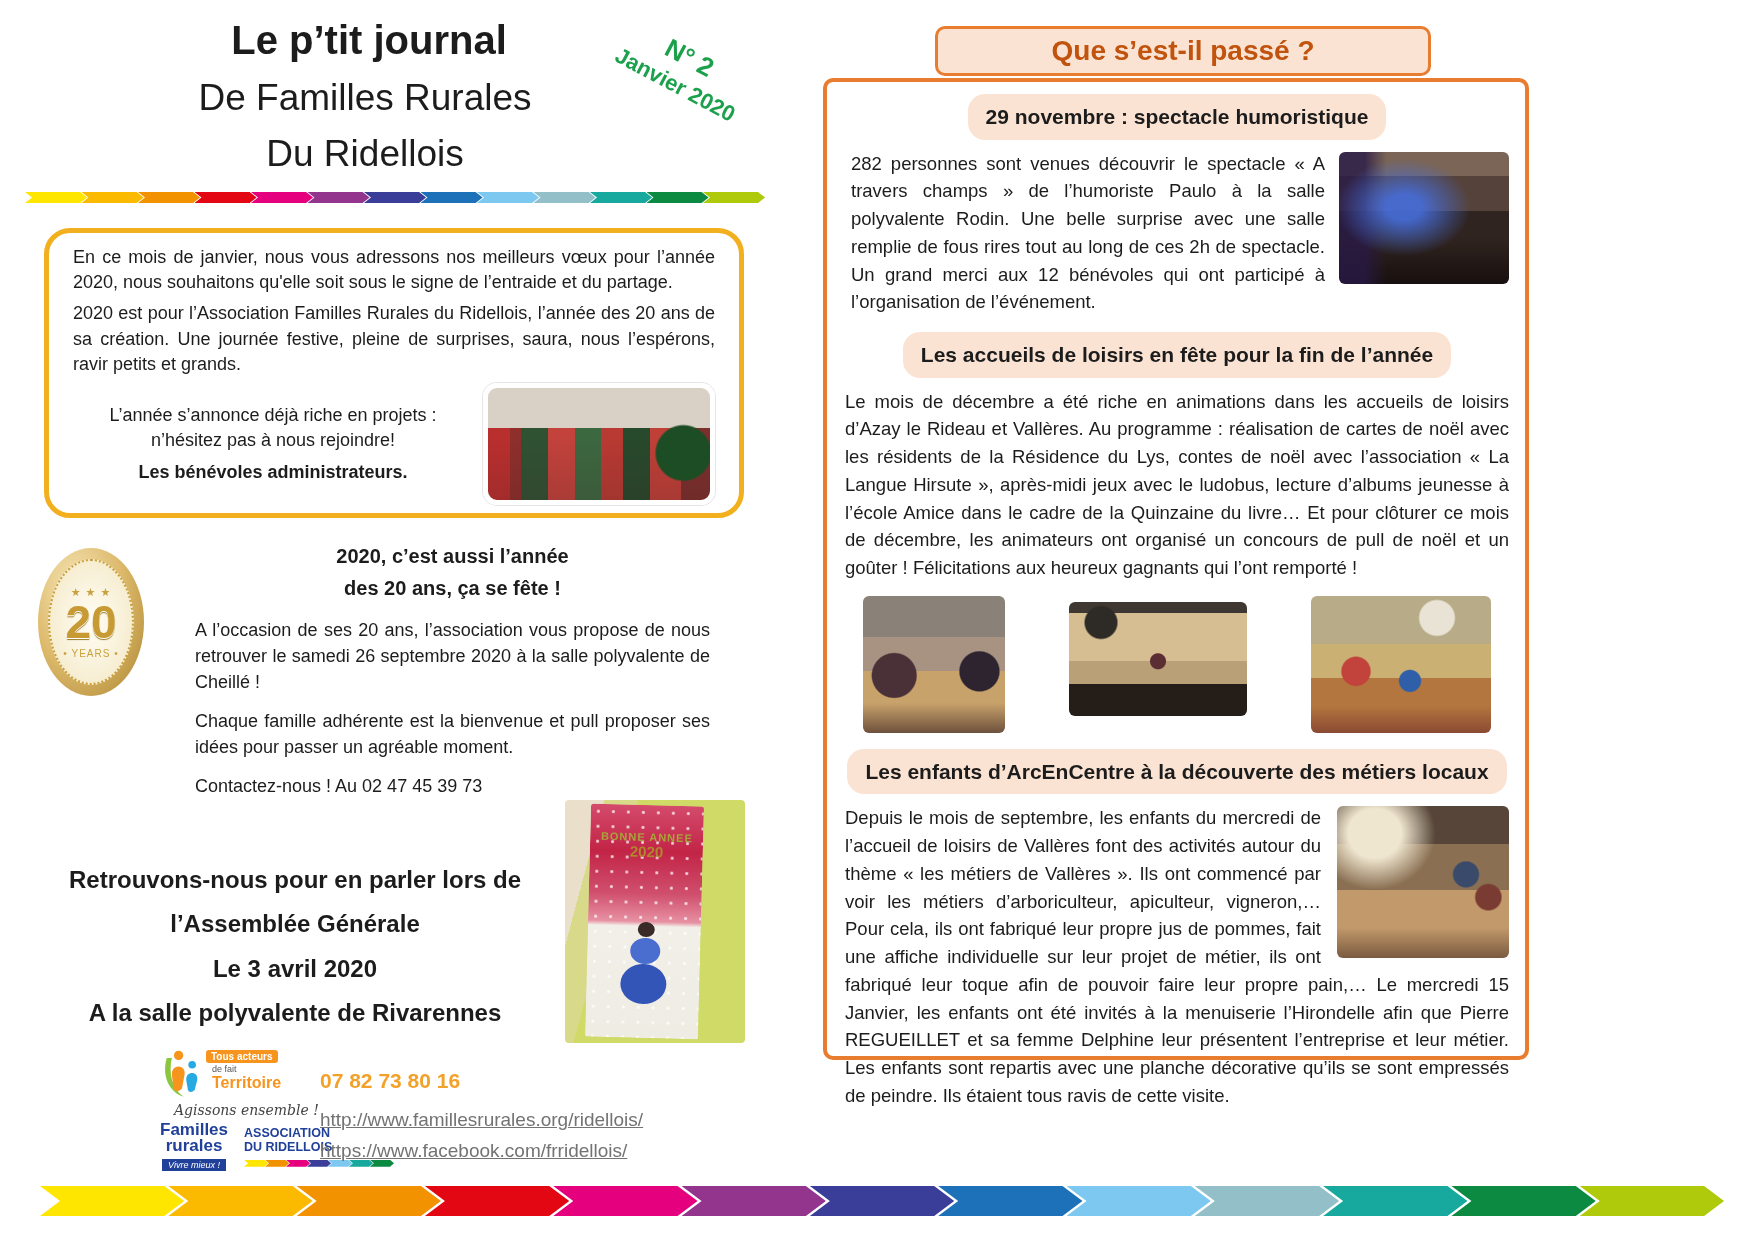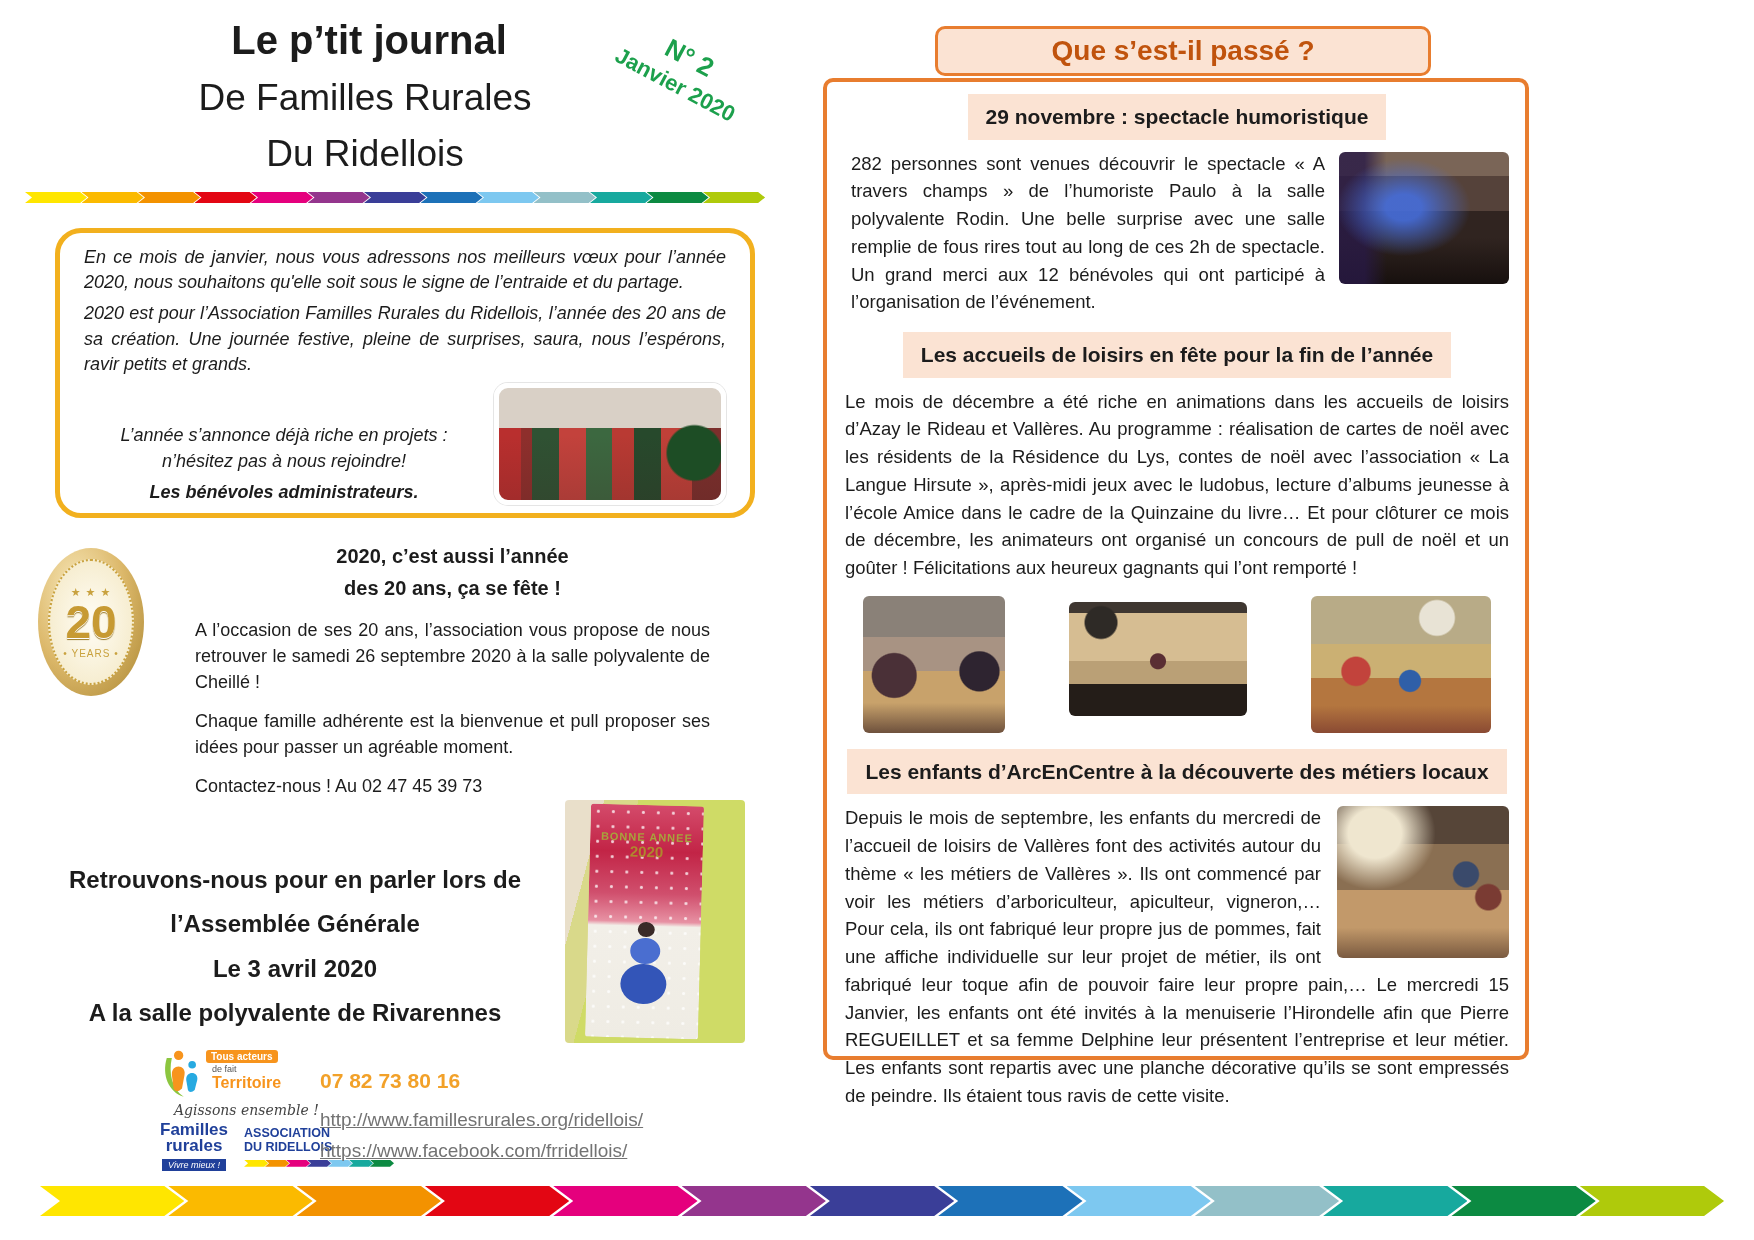--- a/index.html
+++ b/index.html
@@ -13,23 +13,23 @@
   .bar-bottom{position:absolute;top:1186px;left:40px;right:30px;height:30px;--n:20px;}
   .bar-mini{width:150px;height:7px;--n:4px;margin-top:5px;}
   
   .masthead{position:absolute;top:10px;left:0;width:730px;text-align:center;line-height:1.5;}
   .mh1{font-size:40px;font-weight:700;margin-left:8px;}
   .mh2,.mh3{font-size:37px;font-weight:400;}
   .issue{position:absolute;top:40px;left:598px;width:170px;text-align:center;transform:rotate(28deg);color:#1CA04C;font-weight:700;line-height:1.25;}
   .issue .i1{font-size:26px;}
   .issue .i2{font-size:22px;}
   
-  .intro-box{position:absolute;top:228px;left:55px;width:700px;box-sizing:border-box;border:5px solid #F2B01E;border-radius:26px;padding:12px 24px 8px 24px;font-size:18px;line-height:1.4;font-style:italic;}
+  .intro-box{position:absolute;top:228px;left:44px;width:700px;box-sizing:border-box;border:5px solid #F2B01E;border-radius:26px;padding:12px 24px 8px 24px;font-size:18px;line-height:1.4;}
   .intro-box p{margin:0 0 6px 0;text-align:justify;}
-  .intro-row{display:flex;align-items:flex-end;margin-top:2px;}
+  .intro-row{display:flex;align-items:center;margin-top:2px;}
   .intro-row .txt{flex:1;padding-right:10px;}
   .intro-row .txt p{text-align:center;}
   .sig{font-weight:700;text-align:center;margin-top:4px;}
   .photo{border-radius:6px;}
   .ph-christmas{width:222px;height:112px;border:5px solid #fff;border-radius:14px;box-shadow:0 0 0 1px #e5e5e5;
     background:
       radial-gradient(circle at 88% 58%, #1d4d25 0 13%, rgba(0,0,0,0) 14%),
       linear-gradient(180deg,#d9d0c6 0 36%,rgba(0,0,0,0) 36%),
       linear-gradient(180deg, rgba(0,0,0,0) 0 42%, rgba(60,30,30,.18) 100%),
       linear-gradient(90deg,#b92f2e 0 10%,#8e2f2c 10% 15%,#2f5233 15% 27%,#c3423c 27% 39%,#3c6840 39% 51%,#b93a33 51% 61%,#27492c 61% 73%,#c04038 73% 87%,#7c2f2c 87% 100%);}
@@ -79,21 +79,21 @@
   .fr-right{padding-top:4px;}
   .fr-assoc{color:#20409A;font-weight:700;font-size:12.5px;line-height:1.15;}
   
   .contact-col{position:absolute;top:1066px;left:320px;line-height:1.4;}
   .phone{color:#F2A129;font-weight:700;font-size:21px;margin-bottom:12px;}
   .contact-col a{display:block;color:#737373;text-decoration:underline;font-size:19px;margin-top:4px;cursor:pointer;}
   
   .right-col{position:absolute;left:823px;top:0;width:706px;height:1100px;}
   .rc-header{position:absolute;top:26px;left:112px;width:496px;height:50px;box-sizing:border-box;background:#FBE3D3;border:3px solid #E87D2F;border-radius:10px;text-align:center;line-height:44px;font-size:28px;font-weight:700;color:#C0530D;z-index:2;}
   .rc-box{position:absolute;top:78px;left:0;right:0;height:982px;box-sizing:border-box;border:4px solid #E87D2F;border-radius:10px;padding:12px 16px 12px 18px;font-size:18.5px;line-height:1.5;}
-  .sec-title{background:#FBE3D3;border-radius:0;font-size:21px;font-weight:700;text-align:center;padding:7px 18px;width:fit-content;margin:0 auto;}
+  .sec-title{background:#FBE3D3;border-radius:17px;font-size:21px;font-weight:700;text-align:center;padding:7px 18px;width:fit-content;margin:0 auto;}
   .s1-row{display:flex;margin-top:10px;}
   .s1-row .body{flex:1;text-align:justify;padding-left:6px;padding-right:14px;margin:0;}
   .ph-spectacle{width:170px;height:132px;flex:0 0 auto;margin-top:2px;
     background:
       radial-gradient(ellipse at 38% 42%, rgba(70,110,220,.9) 0 12%, rgba(70,110,220,0) 45%),
       linear-gradient(90deg, rgba(40,25,70,.8) 0 15%, rgba(40,25,70,0) 28%),
       linear-gradient(180deg,#7a6557 0 18%,#55423a 18% 45%,#302420 45% 65%,#17100e 100%);}
   .s2-title{margin-top:16px;}
   .s2-body{text-align:justify;margin:10px 0 0 0;}
   .ph-row{display:flex;justify-content:space-between;align-items:flex-start;margin:14px 18px 0 18px;}

